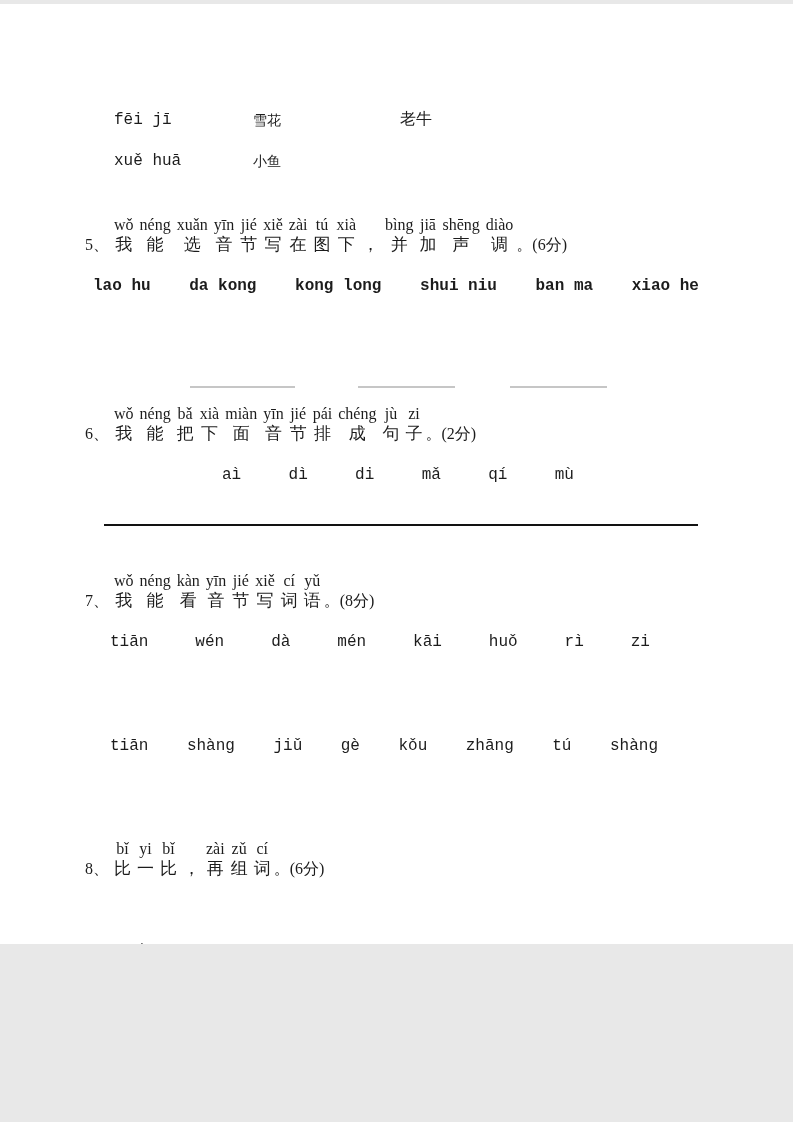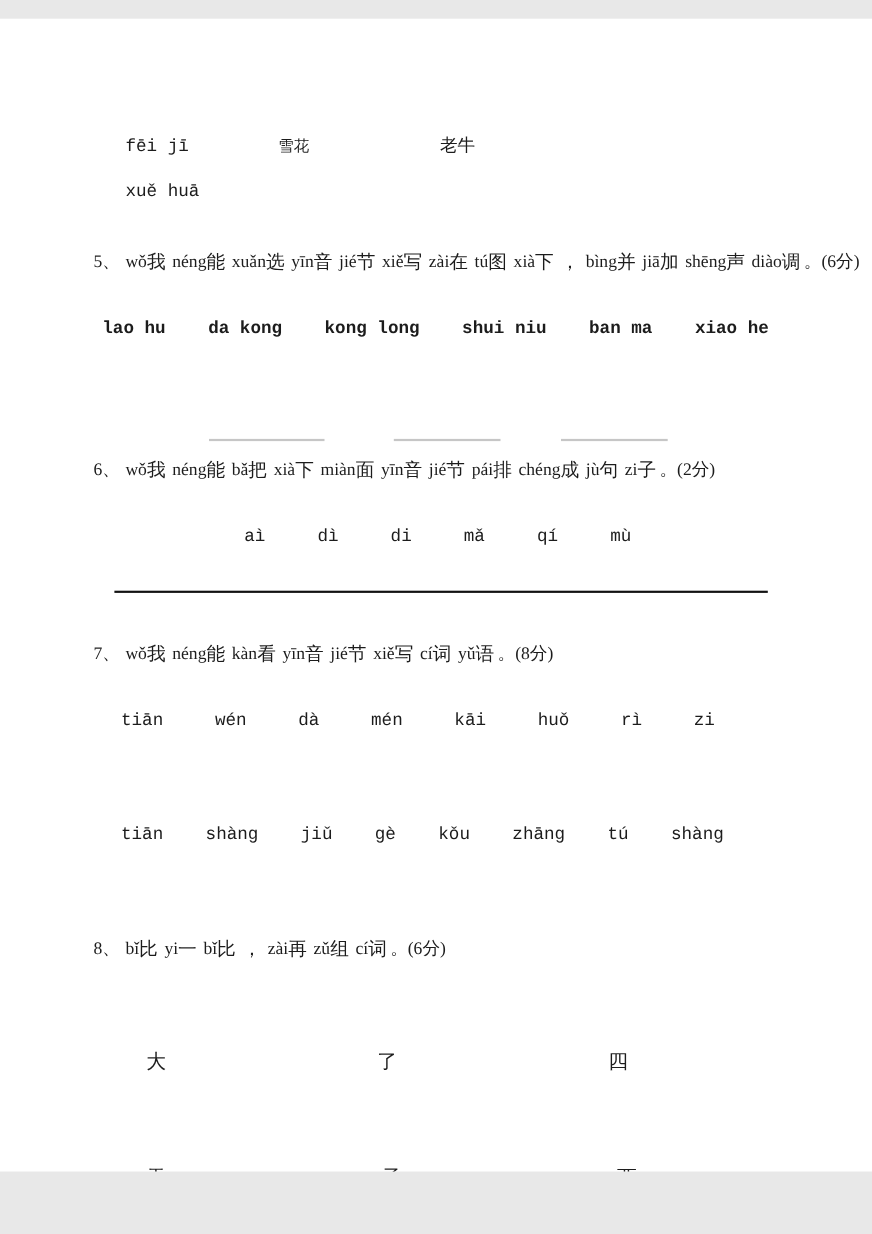--- a/index.html
+++ b/index.html
@@ -4,36 +4,36 @@
 <style>
   :root{
     --bg:#ffffff; --ink:#1c1c1c; --ansline:#c6c6c6; --divider:#121212;
     --mono:"Liberation Mono","DejaVu Sans Mono",monospace;
     --pyserif:"Liberation Serif","DejaVu Serif",serif;
     --hanzi:"Liberation Serif","DejaVu Serif",serif;
   }
   *{margin:0;padding:0;box-sizing:border-box;}
   html,body{background:#e8e8e8;}
   .page{
-    position:relative;width:793px;height:1048px;margin:17px auto;
+    position:relative;width:793px;height:940px;margin:4px auto;
     background:var(--bg);color:var(--ink);overflow:hidden;
     font-family:var(--hanzi);
   }
 
   
   .match{position:absolute;top:104px;left:0;width:793px;}
   .match-row{display:grid;grid-template-columns:139px 147px 163px auto;padding-left:114px;}
   .match-row + .match-row{margin-top:16px;}
   .match-cell{font-size:14px;line-height:25px;white-space:nowrap;}
   .match-cell:nth-of-type(odd){font-family:var(--mono);font-size:16px;}
 
   
   .heading{position:absolute;display:flex;align-items:flex-end;white-space:nowrap;}
   .ruby-row{display:inline-flex;align-items:flex-end;}
-  .pair{display:inline-flex;flex-direction:row;align-items:center;padding:0 3px;}
+  .pair{display:inline-flex;flex-direction:column;align-items:center;padding:0 3px;}
   .py{display:block;font-family:var(--pyserif);font-size:16px;line-height:19px;min-height:19px;}
   .zi{display:block;font-size:17px;line-height:21px;}
   .qnum,.suffix{font-size:16px;line-height:21px;}
   .qnum{margin-right:2px;}
 
   
   .word-row{position:absolute;display:flex;justify-content:space-between;
     font-family:var(--mono);font-size:16px;line-height:20px;}
   .word{white-space:nowrap;}
 
@@ -68,20 +68,21 @@
   <div class="match">
     <div class="match-row">
 
     <span class="match-cell">fēi jī</span>
         <span class="match-cell">雪花</span>
         <span class="match-cell">老牛</span>
       </div>
     <div class="match-row">
 
     <span class="match-cell">xuě huā</span>
+        <span class="match-cell">小鱼</span>
       </div>
   </div>
 
   <div class="heading q5-heading">
     <span class="qnum">5、</span>
     <span class="ruby-row">
 
         <span class="pair">
           <span class="py">wǒ</span>
           <span class="zi">我</span>

